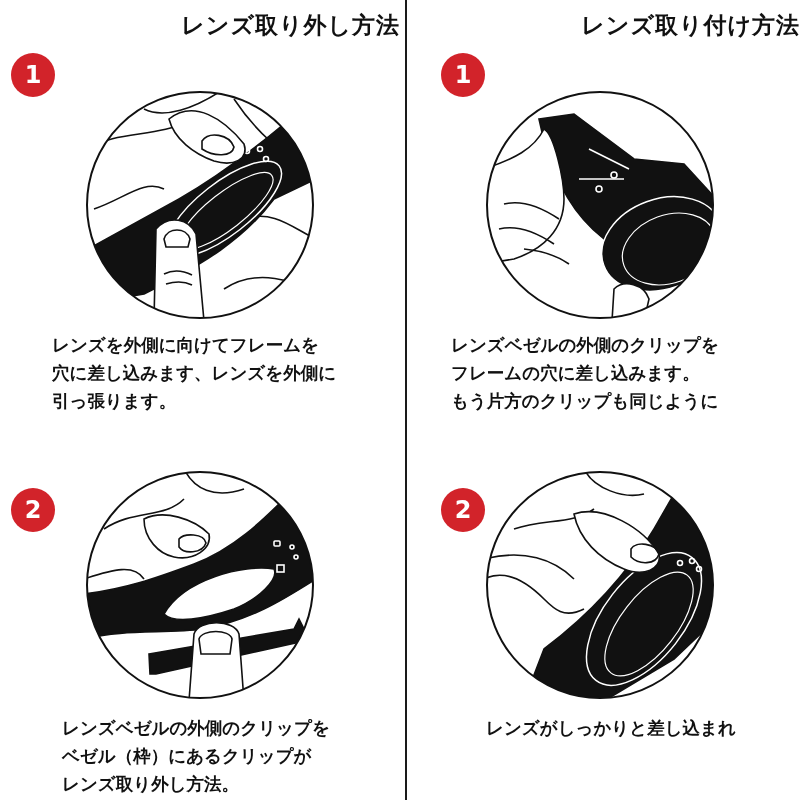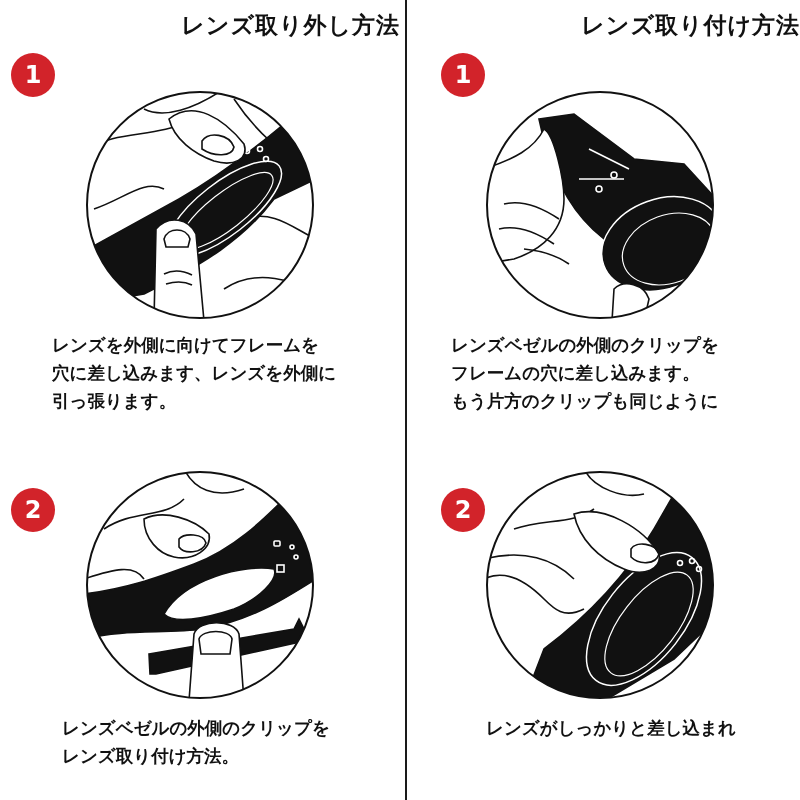--- a/index.html
+++ b/index.html
@@ -78,21 +78,22 @@
         <path d="M60 50 C80 40 110 50 125 65 C128 80 110 92 90 88 C75 85 60 70 60 50 Z" fill="#fff"></path>
         <path d="M95 70 C100 64 120 64 122 74 C118 85 100 85 95 78 Z"></path>
         <path d="M110 165 C115 150 150 150 155 165 L160 232 L105 232 Z" fill="#fff"></path>
         <path d="M115 170 C118 160 146 160 148 170 L146 185 L117 185 Z"></path>
       </g>
       <circle cx="116" cy="116" r="113" fill="none" stroke="#111" stroke-width="2"></circle>
     </svg>
   </div>
   <div class="desc" style="left:62px;top:714px">
     <div>レンズベゼルの外側のクリップを</div>
-    <div>レンズ取り付け方法。</div>
+    <div>ベゼル（枠）にあるクリップが</div>
+    <div>レンズ取り外し方法。</div>
   </div>
 </section>
 
 <section>
   <h1 class="title right" style="margin:0">レンズ取り付け方法</h1>
 
   <div class="badge" style="left:441px;top:53px">1</div>
   <div class="illus" style="left:484px;top:89px">
     <svg viewBox="0 0 232 232">
       <defs>

